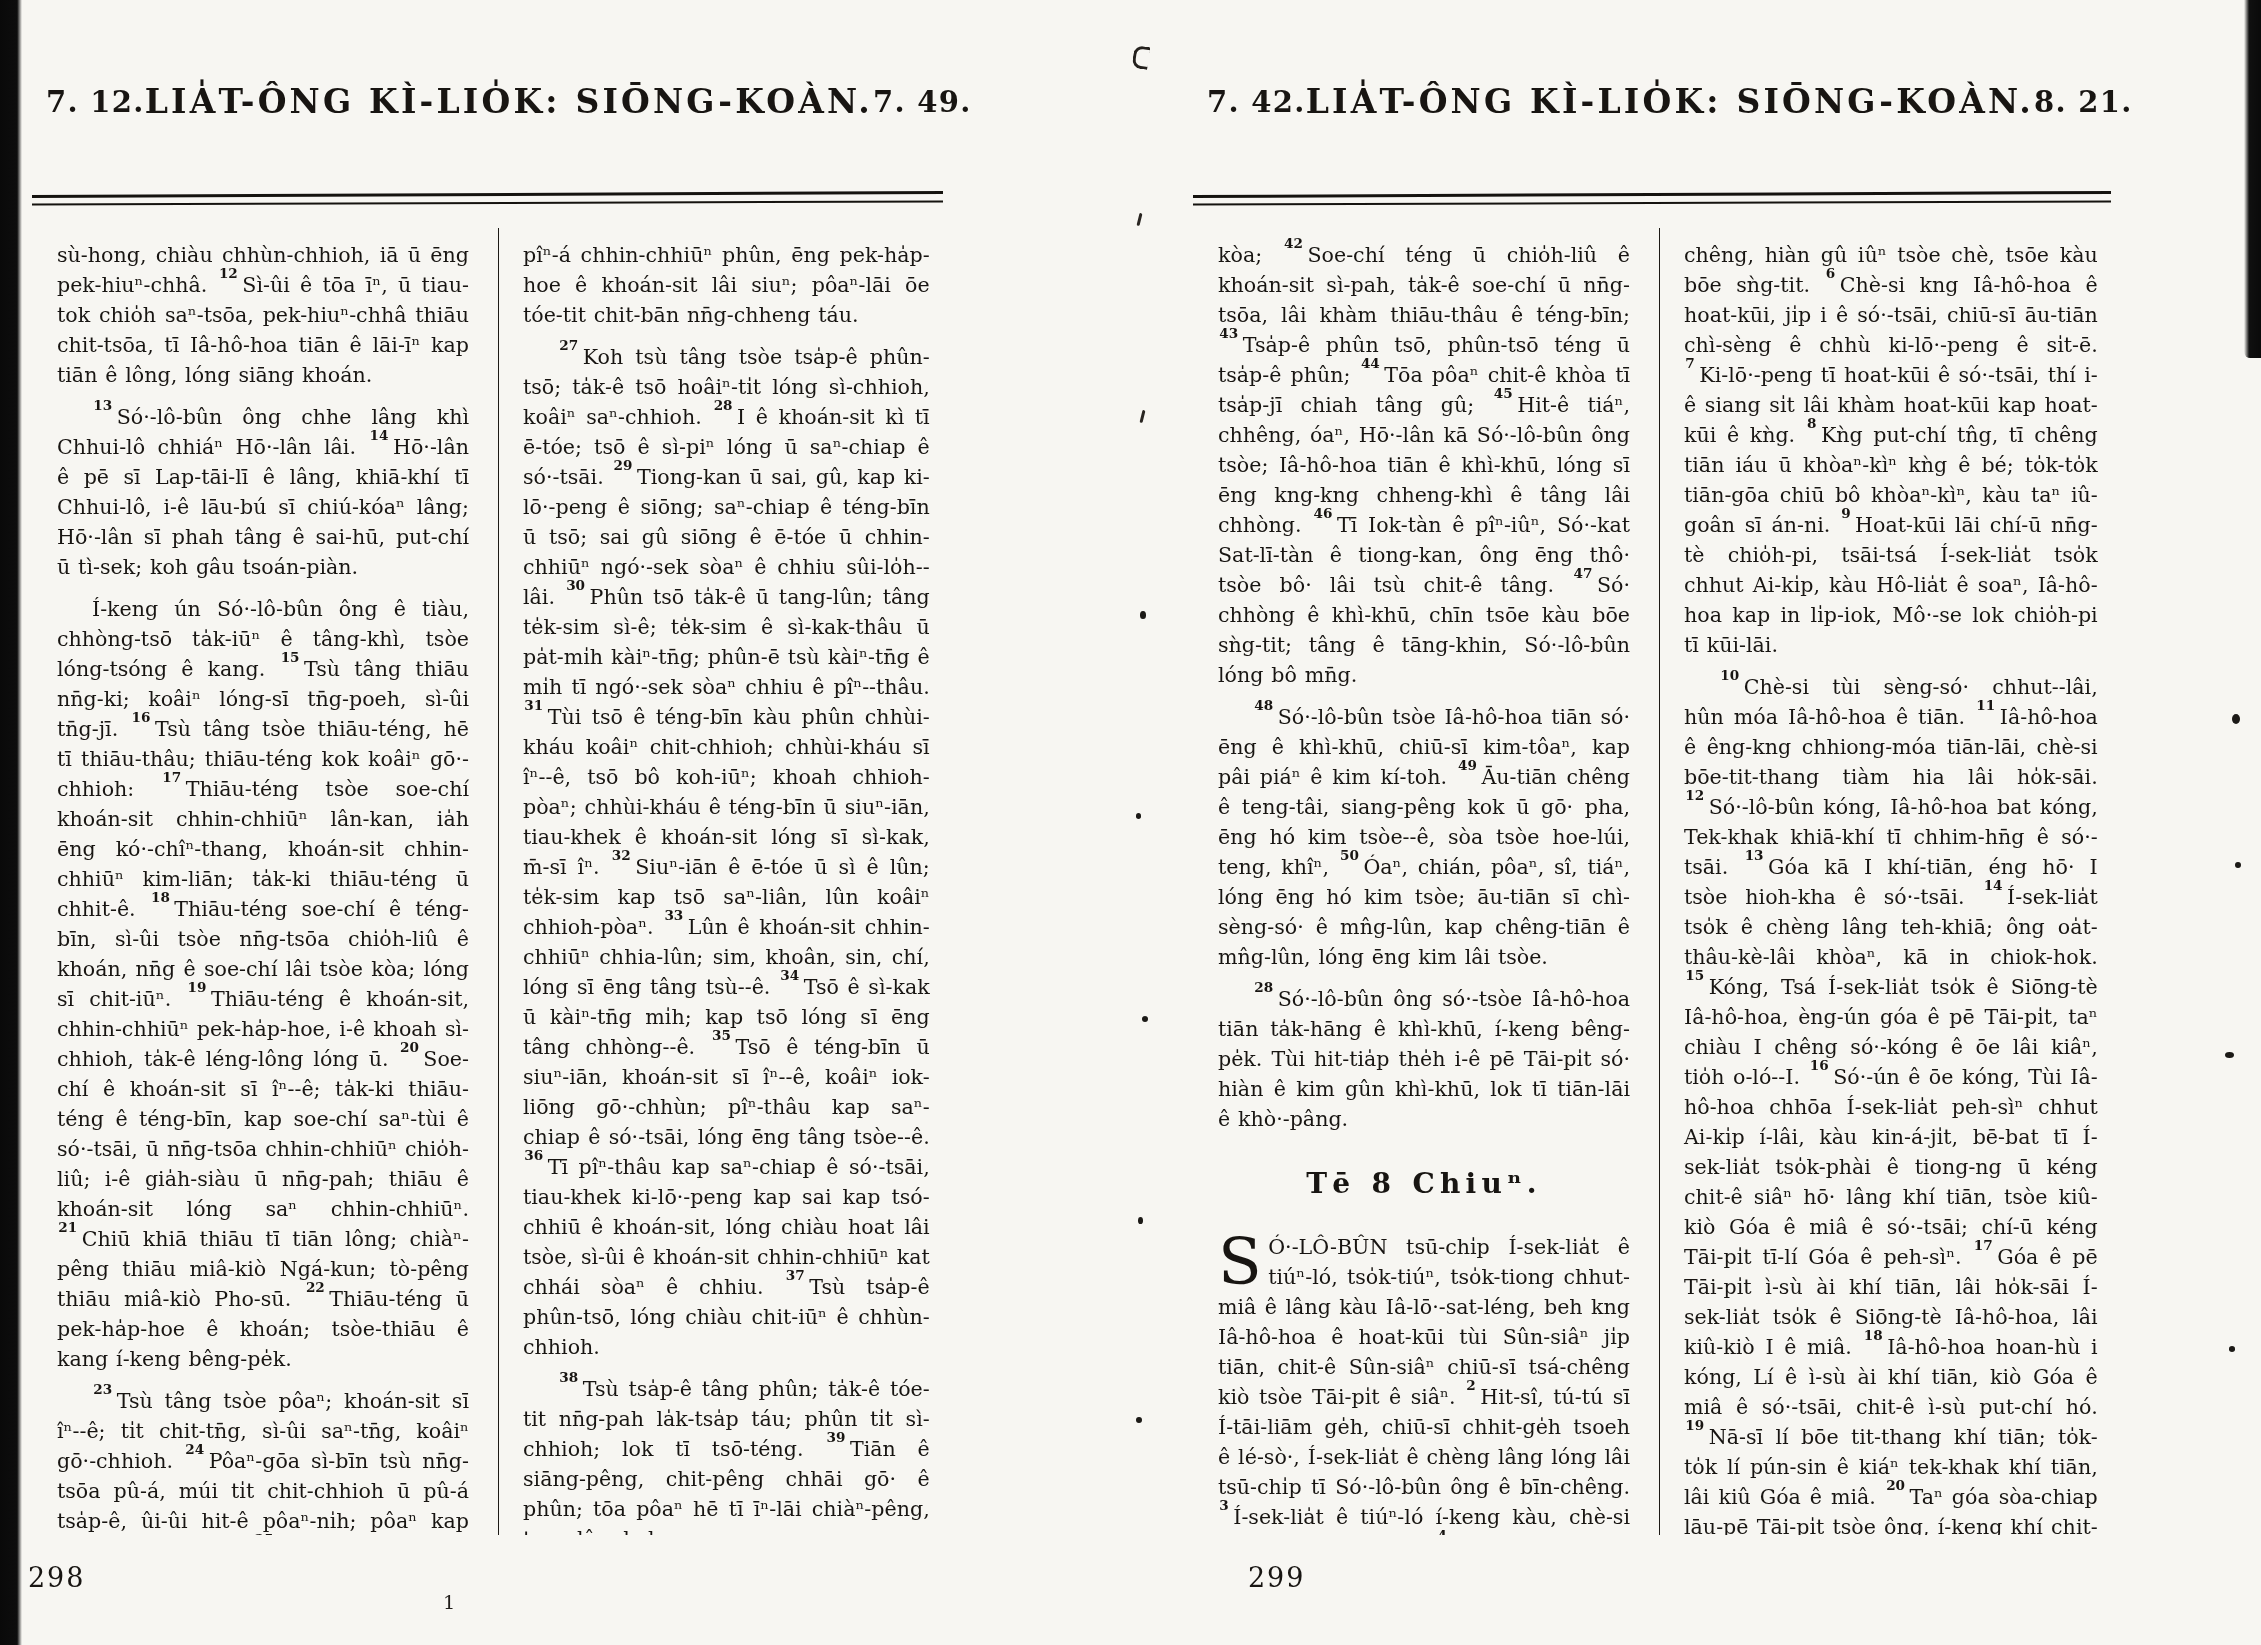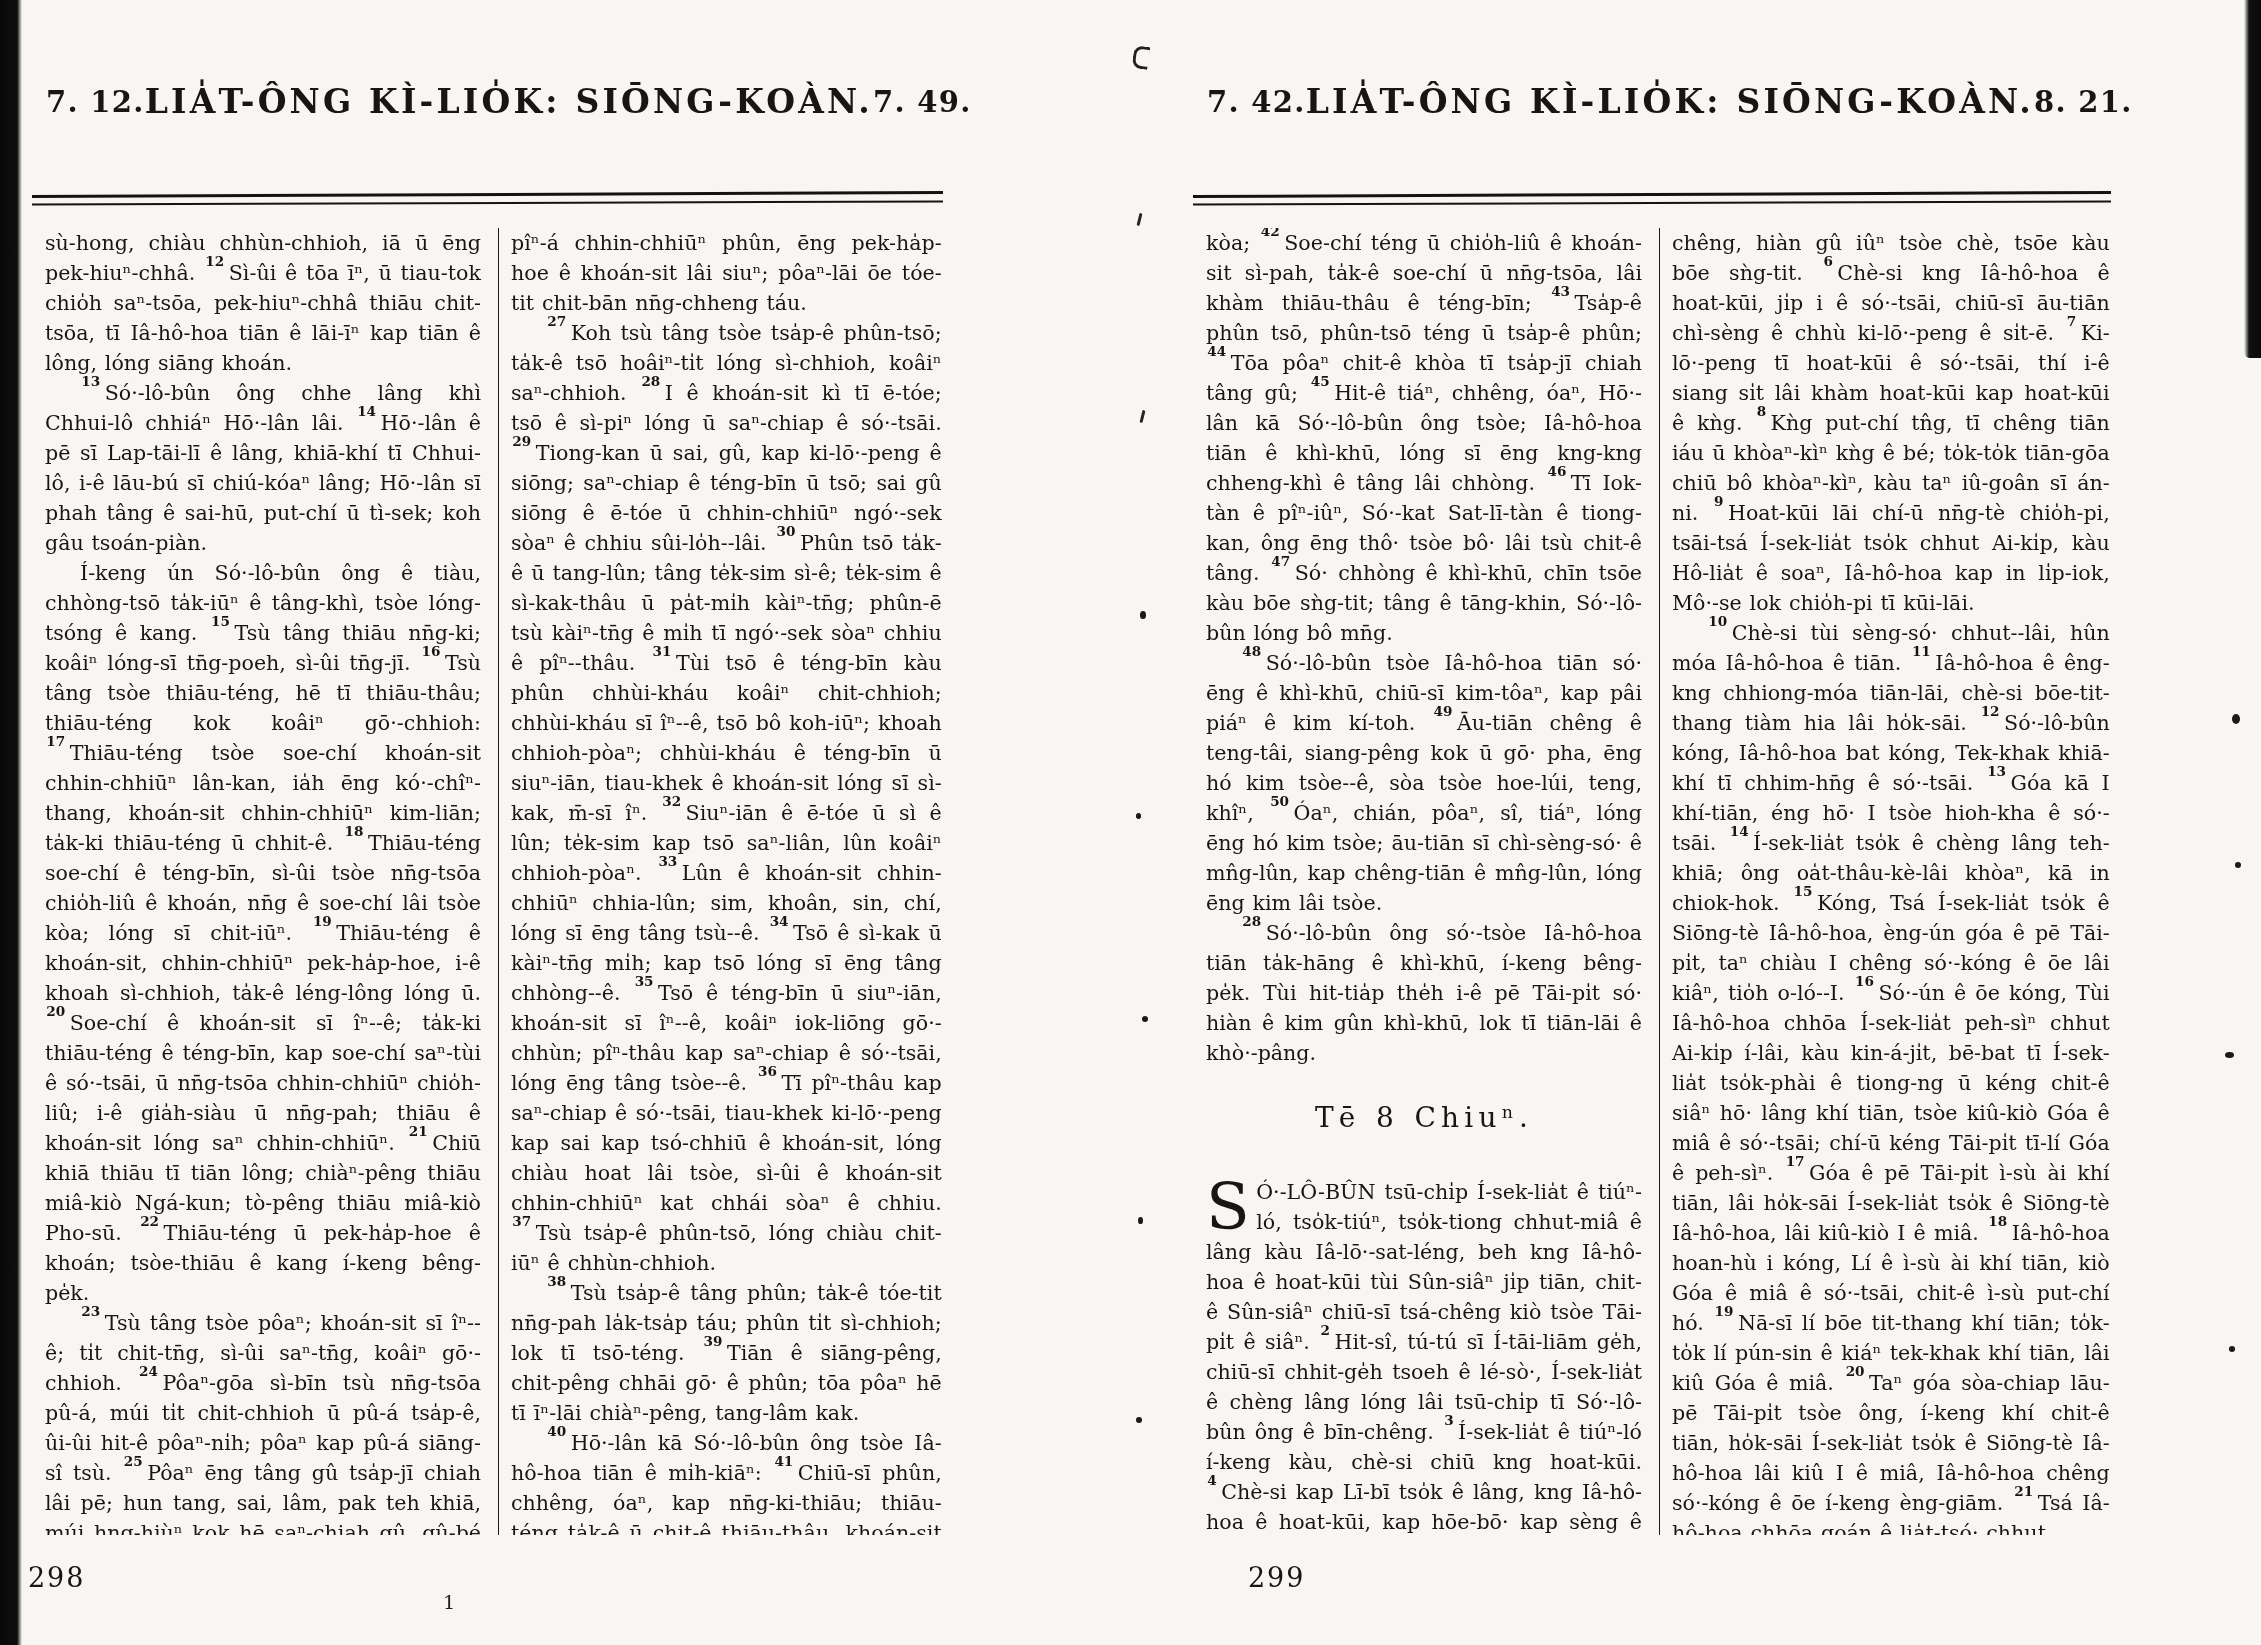--- a/index.html
+++ b/index.html
@@ -23,26 +23,26 @@
   .rule{position:absolute;left:3.9px;right:0;background:#15130f;}
   .rule-a{top:139px;height:2.6px;transform:rotate(-0.25deg);}
   .rule-b{top:148px;height:1.9px;transform:rotate(-0.2deg);}
 
   .cols{position:absolute;top:174px;left:17px;right:1.3px;height:1307px;
     display:flex;overflow:hidden;}
   .col{font-size:20.6px;line-height:30px;text-align:justify;
     word-spacing:1.3px;overflow:hidden;}
   .col1{flex:0 0 436px;padding-right:17px;}
   .col2{flex:1 1 auto;border-left:1.9px solid #1d1a16;padding-left:12px;}
-  .col p{margin:0;}
+  .col p{margin:12px;}
   .col p.ind{text-indent:35px;}
   sup.v{font-weight:bold;font-size:0.66em;line-height:0;position:relative;
     top:-0.42em;padding:0 4.5px 0 1.3px;}
-  .chap-head{text-align:center;font-weight:normal;font-size:28px;
-    letter-spacing:5.2px;margin:35px 0 44px 0;text-indent:0;}
+  .chap-head{text-align:center;font-weight:bold;font-size:28px;
+    letter-spacing:5.2px;margin:35px 0 33px 0;text-indent:0;}
   .dropcap{float:left;font-size:64px;line-height:50px;padding:5.2px 6.4px 0 0;}
 
   .pg-num{position:absolute;bottom:27px;left:0;right:0;text-align:left;
     font-size:27px;letter-spacing:1.9px;}
   #page-right .pg-num{transform:translateX(59px);}
 
   
   .edge-left{position:absolute;left:0;top:0;width:22px;height:1645px;
     background:linear-gradient(90deg,#090909 0%,#0d0d0d 78%,rgba(13,13,13,0) 100%);}
   .corner-right{position:absolute;left:2244px;top:0;width:17px;height:358px;

